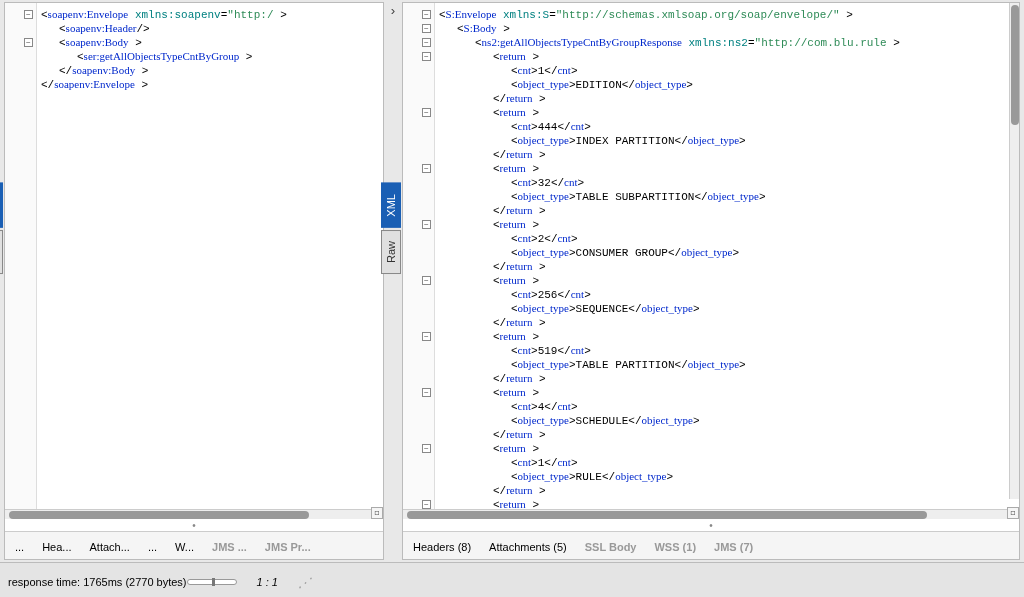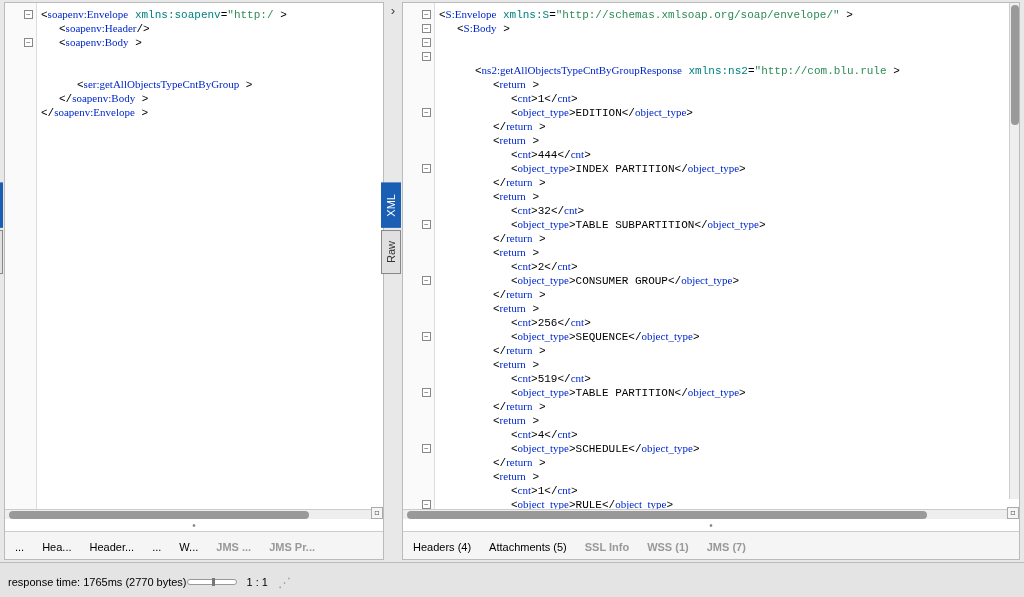--- a/index.html
+++ b/index.html
@@ -160,39 +160,39 @@
   .status-bar {
     display: flex;
     align-items: center;
     padding: 19px 8px;
     background: #e4e4e4;
     border-top: 1px solid #bbb;
     font-family: Arial, sans-serif;
     font-size: 11px;
     height: 22px;
   }
-  .status-right { display: flex; align-items: center; gap: 10px; }
+  .status-right { display: flex; align-items: center; gap: 20px; font-style: italic; }
   .status-slider {
     width: 50px; height: 6px;
     border: 1px solid #999;
     border-radius: 3px;
     position: relative;
     background:#fff;
   }
   .status-slider::after {
     content:'';
     position:absolute;
     width:3px; height:8px;
     background:#777;
     left:24px; top:-2px;
   }
   .resize-grip { color:#999; font-size:13px; letter-spacing:-2px; }
   .line { display:block; height:14px; }
   .i1 { padding-left: 18px; }
-  .i2 { padding-left: 36px; margin-top: 28px; }
+  .i2 { padding-left: 36px; }
   .i3 { padding-left: 54px; }
   .i4 { padding-left: 72px; }
 </style>
 </head>
 <body>
 
 <div class="main-area">
 
   <div class="pane left-pane">
     <div class="side-tabs">
@@ -217,21 +217,21 @@
     <div class="scroll-h">
       <div class="scroll-thumb-h" style="left:4px;width:300px"></div>
       <div class="corner-btn">◻</div>
     </div>
     <div class="dots-row">
         <span>•</span>
       </div>
     <div class="bottom-tabs" id="left-tabs">
         <span class="tab">...</span>
         <span class="tab">Hea...</span>
-        <span class="tab">Header...</span>
+        <span class="tab">Attach...</span>
         <span class="tab">...</span>
         <span class="tab">W...</span>
         <span class="tab dim">JMS ...</span>
         <span class="tab dim">JMS Pr...</span>
       </div>
   </div>
 
   <div class="divider">›</div>
 
   <div class="pane right-pane">
@@ -308,23 +308,23 @@
       </div>
     </div>
     <div class="scroll-h">
       <div class="scroll-thumb-h" style="left:4px;width:520px"></div>
       <div class="corner-btn">◻</div>
     </div>
     <div class="dots-row">
         <span>•</span>
       </div>
     <div class="bottom-tabs" id="right-tabs">
-        <span class="tab">Headers (4)</span>
+        <span class="tab">Headers (8)</span>
         <span class="tab">Attachments (5)</span>
-        <span class="tab dim">SSL Info</span>
+        <span class="tab dim">SSL Body</span>
         <span class="tab dim">WSS (1)</span>
         <span class="tab dim">JMS (7)</span>
       </div>
   </div>
 </div>
 
 <div class="status-bar">
   <span>response time: 1765ms (2770 bytes)</span>
   <div class="status-right">
     <div class="status-slider"></div>

